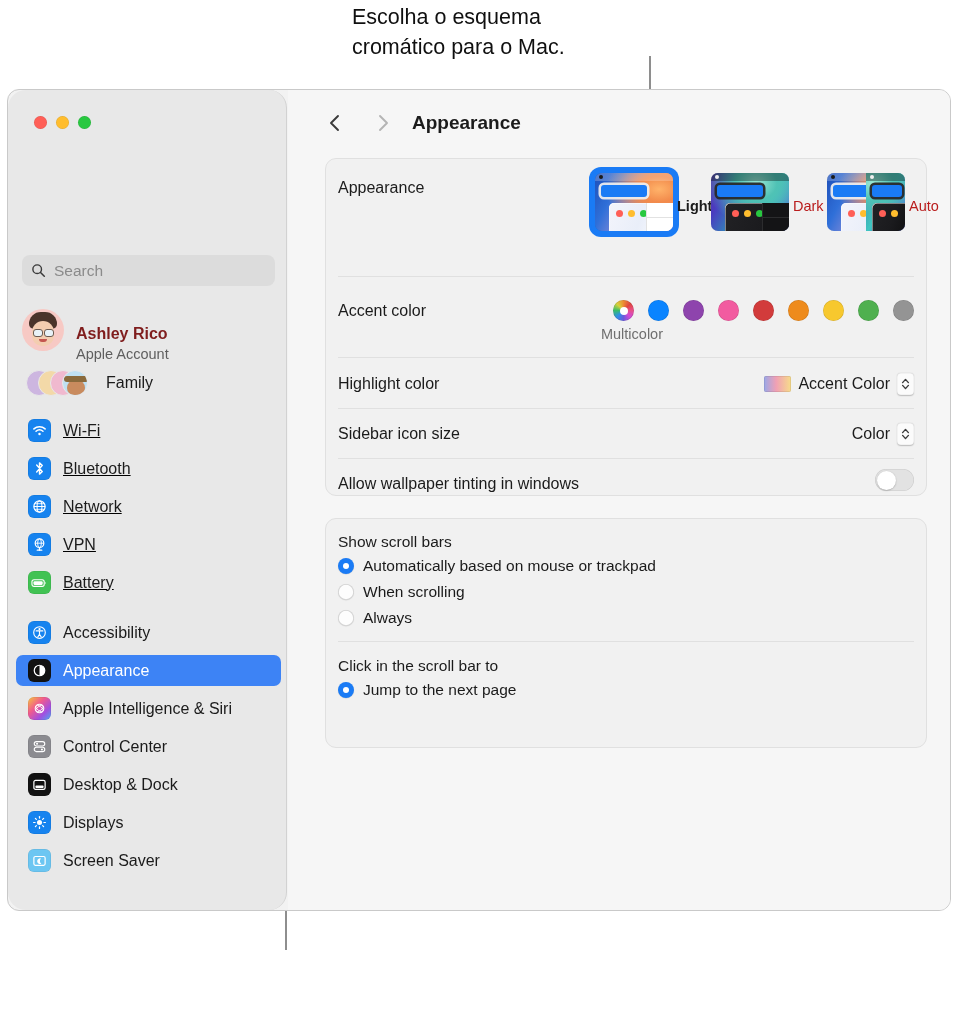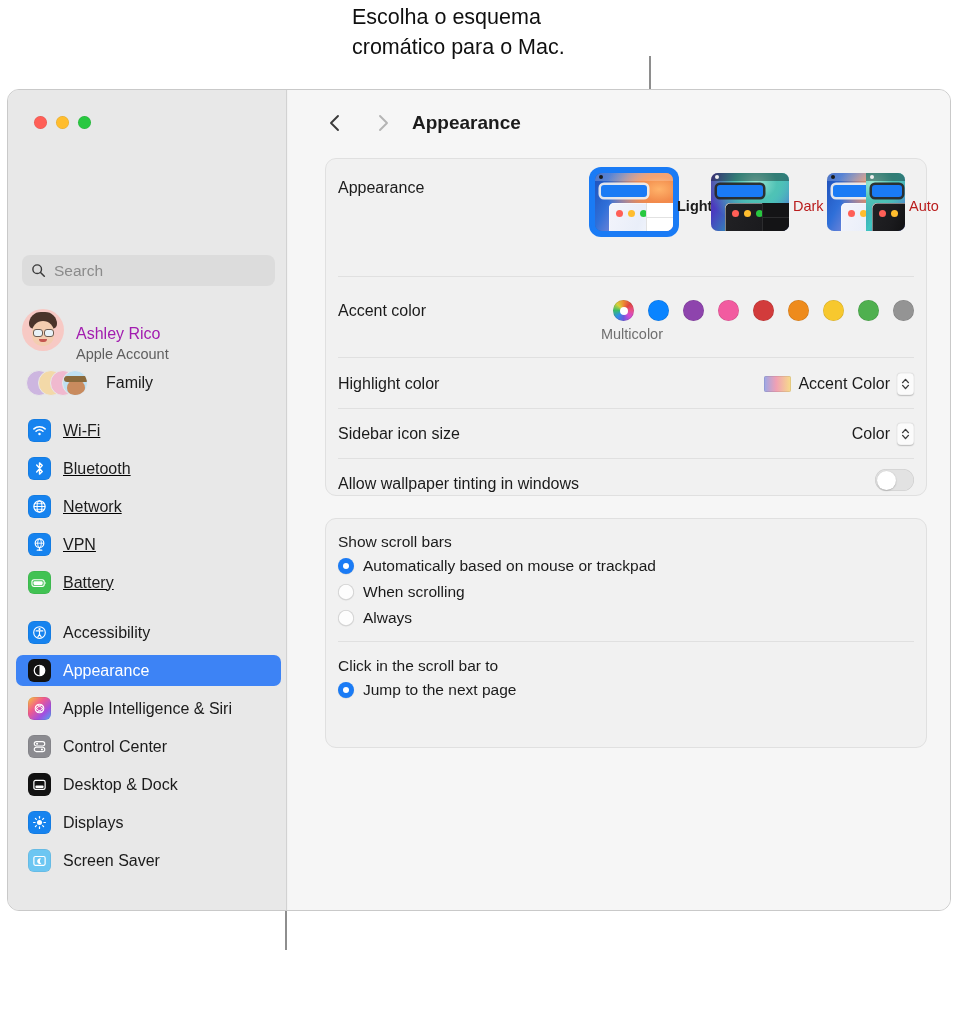--- a/index.html
+++ b/index.html
@@ -47,20 +47,21 @@
   }
 
   
   #sidebar {
     position: absolute;
     left: 0; top: 0;
     width: 279px; height: 100%;
     background: #e8e8e8;
     border-right: 1px solid #d2d2d2;
     box-sizing: border-box;
+    border-radius: 18px;
   }
 
   #traffic { position: absolute; left: 26px; top: 26px; display: flex; gap: 9px; }
   .light { width: 13px; height: 13px; border-radius: 50%; }
   .light.red    { background: #ff5f57; box-shadow: inset 0 0 0 .5px rgba(0,0,0,.12); }
   .light.yellow { background: #ffbd2e; box-shadow: inset 0 0 0 .5px rgba(0,0,0,.12); }
   .light.green  { background: #28c840; box-shadow: inset 0 0 0 .5px rgba(0,0,0,.12); }
 
   
   #search-field {
@@ -91,21 +92,21 @@
     width: 42px; height: 42px; border-radius: 50%;
     background: #f7c9c4; flex: none;
     position: relative; overflow: hidden;
   }
   .memoji-hair { position:absolute; left:7px; top:3px; width:28px; height:17px; background:#4a342a; border-radius:14px 14px 6px 6px; }
   .memoji-face { position:absolute; left:10px; top:12px; width:22px; height:25px; background:#f3cdb0; border-radius:11px 11px 10px 10px; }
   .memoji-glass { position:absolute; top:20px; width:8px; height:6px; border:1.3px solid #6b5a50; border-radius:3px; background:#e8f2f7; }
   .memoji-glass.l { left:11px; } .memoji-glass.r { left:22px; }
   .memoji-mouth { position:absolute; left:17px; top:30px; width:8px; height:3px; background:#c4564f; border-radius:0 0 4px 4px; }
   #account-text { margin-left: 12px; line-height: 1.25; }
-  #account-name { font-size: 16px; font-weight: normal; color: #a21caf; margin-top: 28px; }
+  #account-name { font-size: 16px; font-weight: bold; color: #7f1d1d; margin-top: 28px; }
   #account-sub { font-size: 14.5px; color: #5e5e5e; margin-top: 1px; }
 
   #family-row {
     position: absolute; left: 14px; top: 276px;
     width: 253px; height: 34px;
     display: flex; align-items: center;
     border-radius: 8px;
   }
   #family-avatars { position: relative; width: 66px; height: 26px; flex: none; margin-left: 4px; }
   .fav { position: absolute; top: 0; width: 26px; height: 26px; border-radius: 50%; border: 1.5px solid #e8e8e8; box-sizing: border-box; overflow: hidden; }

